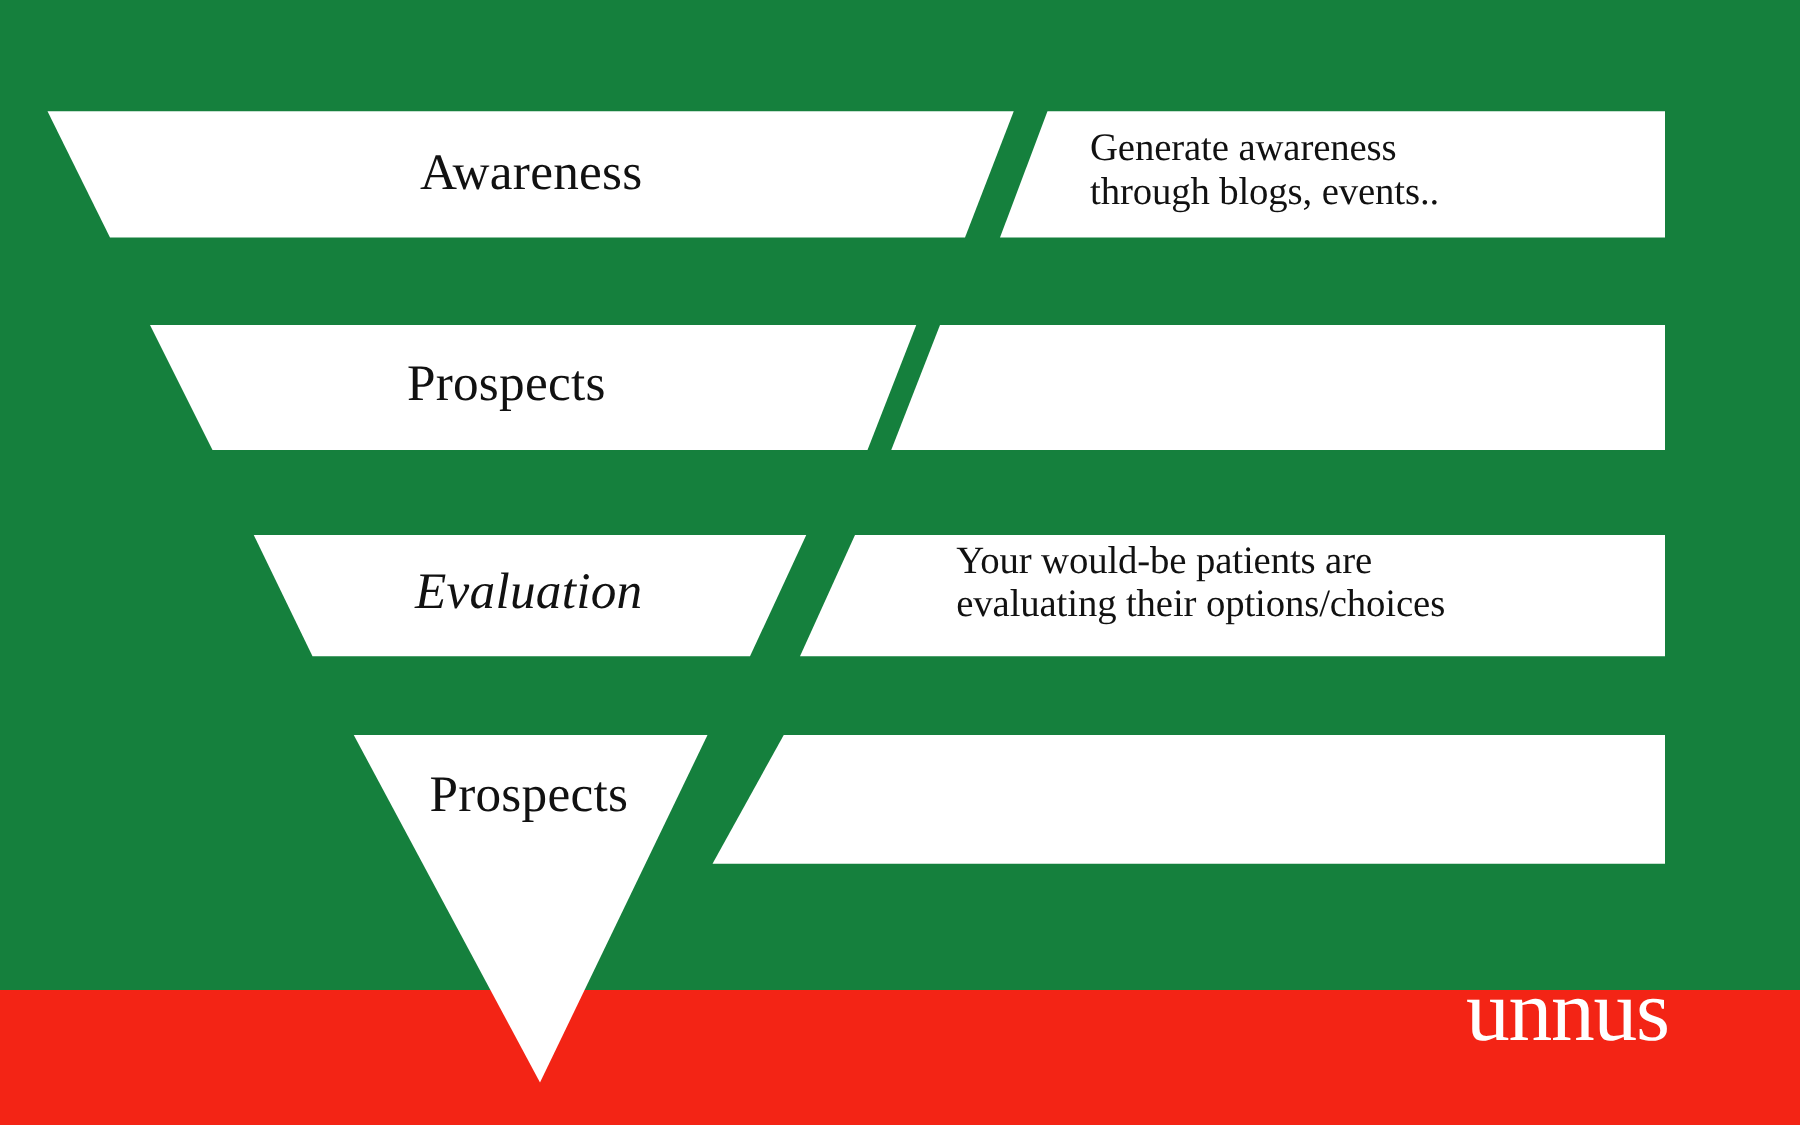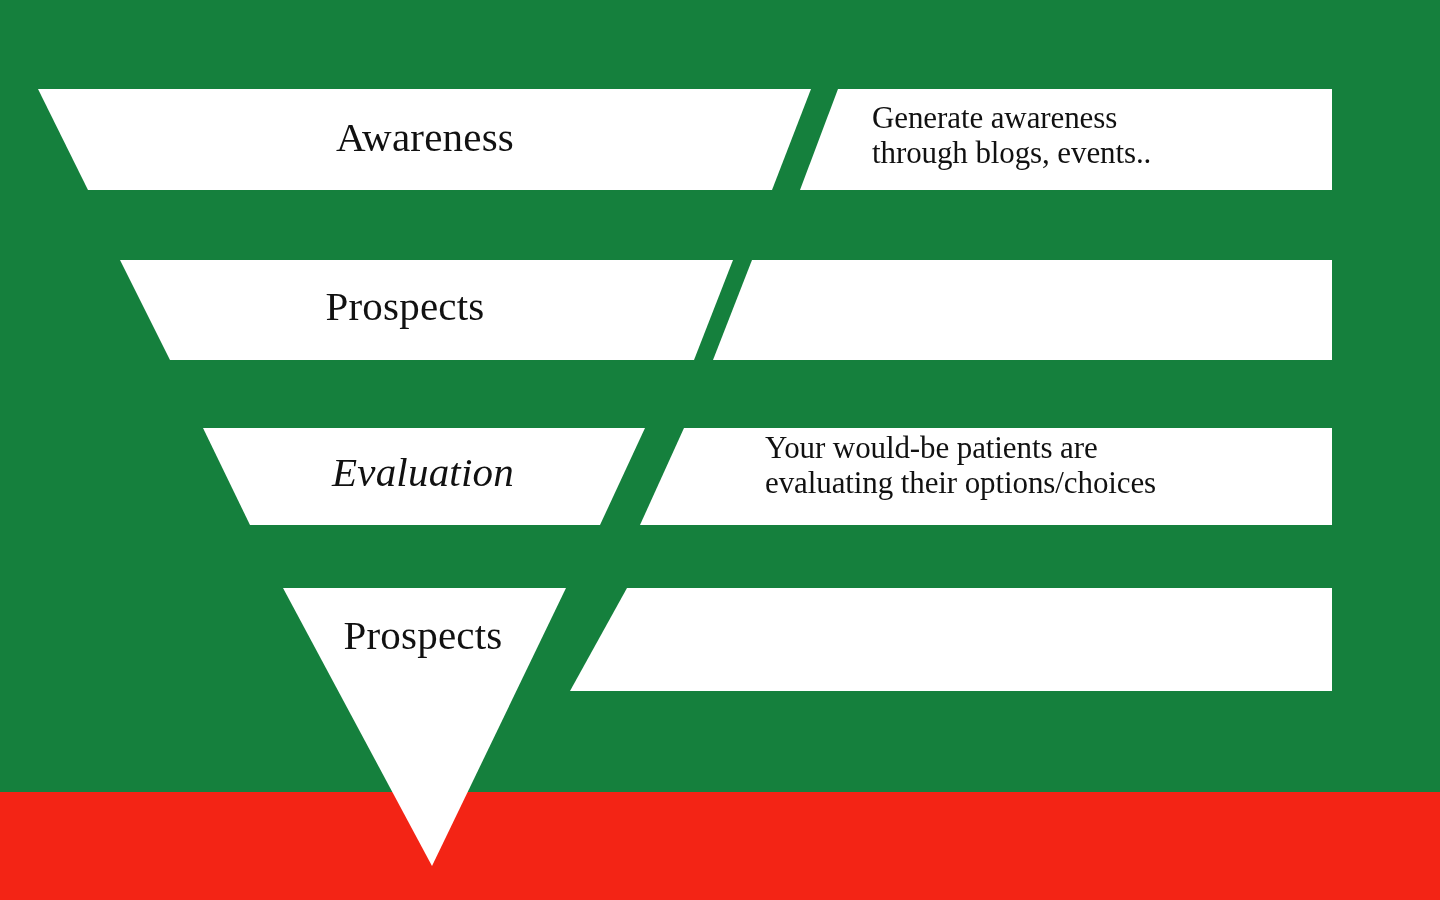--- a/index.html
+++ b/index.html
@@ -111,14 +111,17 @@
   <div class="txt stage-label" id="label-purchase">Prospects</div>
 
   <div class="txt desc-text" id="desc-awareness">Generate awareness
 through blogs, events..</div>
 
 
   <div class="txt desc-text" id="desc-evaluation">Your would-be patients are
 evaluating their options/choices</div>
 
 
+  <div id="logo">
+    <div id="logo-text">unnus</div>
+  </div>
 
 </div>
 
 </body></html>

